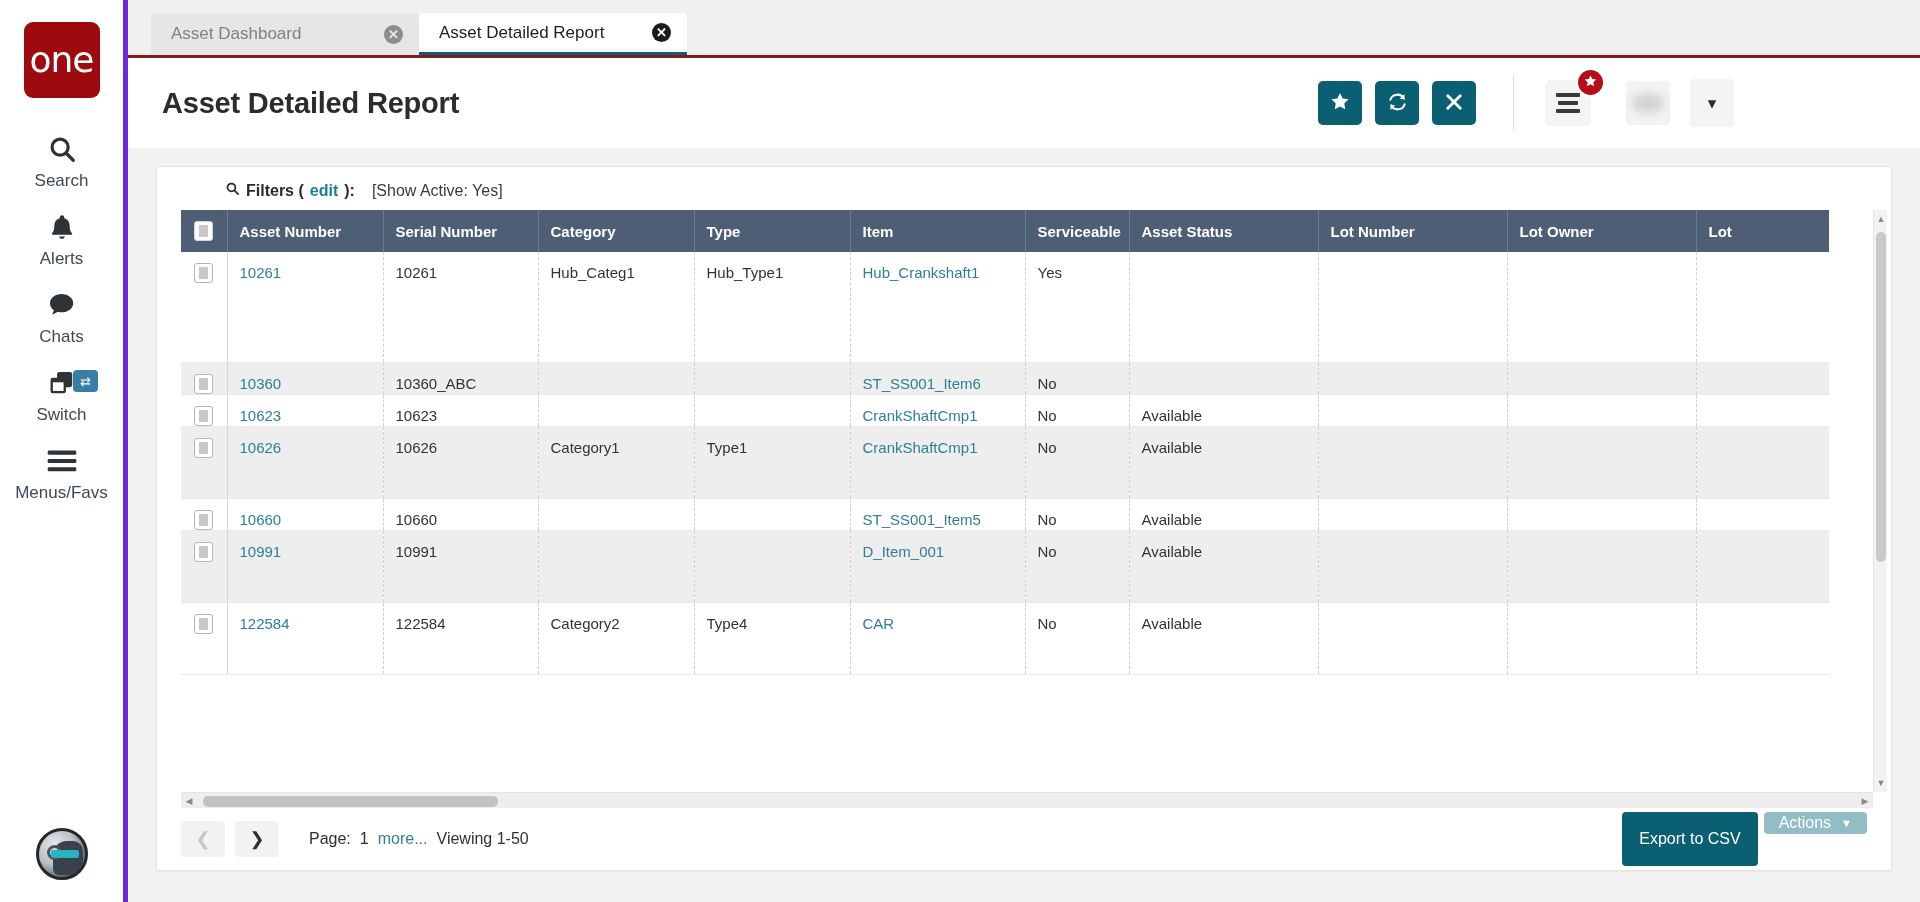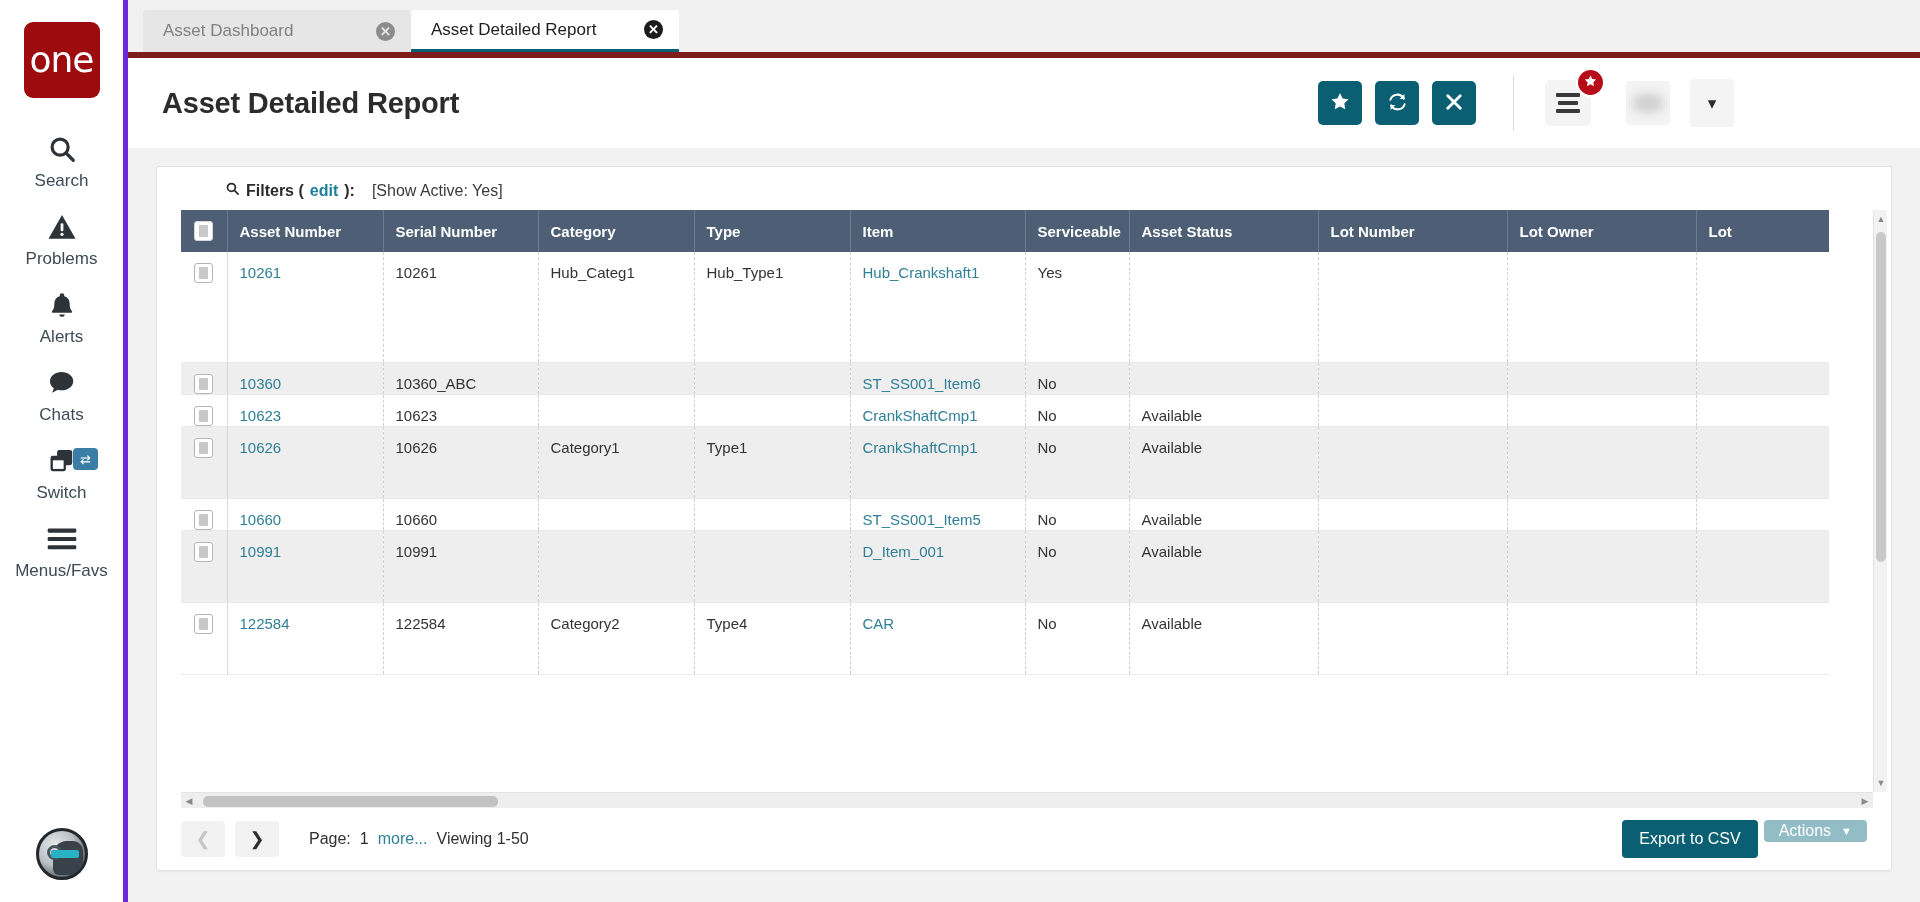--- a/index.html
+++ b/index.html
@@ -65,22 +65,22 @@
     border-radius: 50%; border: 3px solid #4a545c; background: #cfd4d8;
   }
 
   
   .main { flex: 1; height: 902px; display: flex; flex-direction: column;
           background: #f2f2f2; position: relative; }
 
   
   .tabbar {
     height: 58px; background: #f0f0f0;
-    display: flex; align-items: flex-end; padding-left: 15px;
-    border-bottom: 6px solid #7f1d1d;
+    display: flex; align-items: flex-end; padding-left: 23px;
+    border-bottom: 3px solid #7f1d1d;
     flex: 0 0 58px;
     text-align: right;
   }
   .tab {
     height: 42px; min-width: 268px; display: flex; align-items: center;
     padding: 0 16px 0 20px; border-radius: 4px 4px 0 0; cursor: pointer;
     justify-content: space-between; position: relative;
   }
   .tab.inactive { background: #e6e6e6; color: #7c7c7c; }
   .tab.active { background: #ffffff; color: #1d1d1d; border-bottom: 3px solid #0a5f72; }
@@ -225,21 +225,21 @@
     display: flex; align-items: center; justify-content: center;
     font-size: 18px; color: #2f2f2f; cursor: pointer;
   }
   .pg-btn.disabled { color: #c6c6c6; cursor: default; }
   .pg-info { margin-left: 20px; font-size: 16px; color: #303030; display: flex; gap: 9px; align-items: baseline; }
   .pg-info .pg-num { color: #2b2b2b; }
   .pg-info .pg-more { color: #2f7f96; cursor: pointer; }
   .footer-actions { margin-left: auto; display: flex; gap: 6px; }
   .btn-primary {
     background: #0a5f72; color: #fff; border: none; border-radius: 4px;
-    height: 38px; padding: 0 17px; font-size: 16px; cursor: pointer;
+    height: 54px; padding: 0 17px; font-size: 16px; cursor: pointer;
   }
   .btn-secondary {
     background: #92bcc6; color: #ffffff; border: none; border-radius: 4px;
     height: 22px; padding: 0 15px; font-size: 16px; cursor: pointer;
     display: flex; align-items: center; gap: 10px;
   }
   .caret-dn { font-size: 11px; }
 </style>
 </head>
 <body>
@@ -257,30 +257,20 @@
         <span class="nav-icon">
           <svg width="30" height="30" viewBox="0 0 24 24" fill="none" stroke="#2e3338" stroke-width="2.6">
             <circle cx="10.5" cy="10.5" r="6.4"></circle>
               <line x1="15.4" y1="15.4" x2="21" y2="21" stroke-linecap="round"></line>
           </svg>
         </span>
         <span class="nav-label">Search</span>
       </div>
 
 
-      <div class="nav-item">
-        <span class="nav-icon">
-          <svg width="30" height="30" viewBox="0 0 24 24" fill="#2e3338">
-            <path d="M12 2.4 1.2 21.3h21.6z"></path>
-            <rect x="10.9" y="9" width="2.2" height="6.4" fill="#fff" rx="1"></rect>
-            <circle cx="12" cy="17.8" r="1.3" fill="#fff"></circle>
-          </svg>
-        </span>
-        <span class="nav-label">Problems</span>
-      </div>
 
       <div class="nav-item">
         <span class="nav-icon">
           <svg width="28" height="30" viewBox="0 0 24 24" fill="#2e3338">
             <path d="M12 2a2 2 0 0 1 2 2v.6c3 .8 4.6 3.3 4.6 6.6 0 4.2 1.3 5.4 2 6.2.4.5 0 1.2-.7 1.2H4.1c-.7 0-1.1-.7-.7-1.2.7-.8 2-2 2-6.2 0-3.3 1.6-5.8 4.6-6.6V4a2 2 0 0 1 2-2z"></path>
             <path d="M9.6 20.1h4.8c-.2 1.2-1.2 2-2.4 2s-2.2-.8-2.4-2z"></path>
           </svg>
         </span>
         <span class="nav-label">Alerts</span>
       </div>

